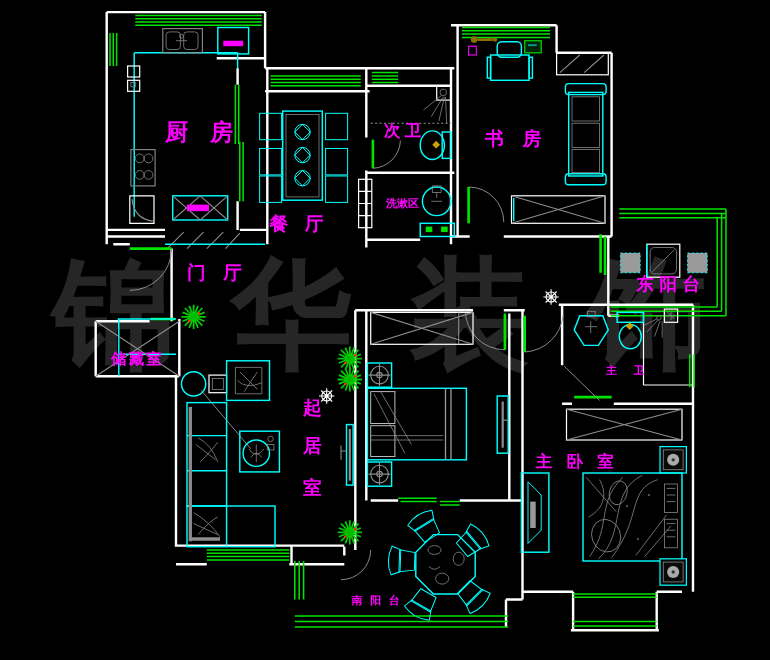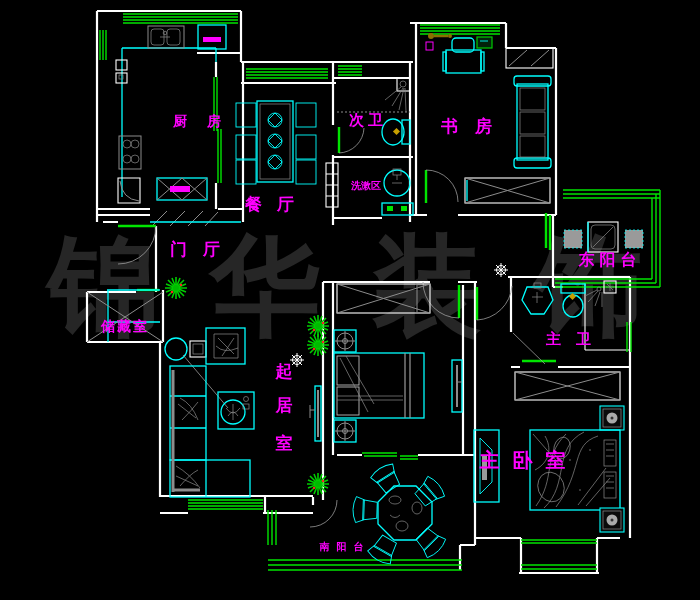--- a/index.html
+++ b/index.html
@@ -395,25 +395,25 @@
       <ellipse cx="402" cy="526" rx="6" ry="5" class="graythin"></ellipse>
       <path class="graythin" d="M390,515 q5,5 10,0"></path>
       <use href="#chairS" transform="translate(388,481) rotate(-32)"></use>
       <use href="#chairS" transform="translate(427,494) rotate(50)"></use>
       <use href="#chairS" transform="translate(428,540) rotate(135)"></use>
       <use href="#chairS" transform="translate(385,547) rotate(210)"></use>
       <use href="#chairS" transform="translate(368,510) rotate(272)"></use>
     </g>
   </svg>
 
-  <div class="roomlabel" style="left:207px;top:121px;font-size:14px;letter-spacing:20px;">厨房</div>
+  <div class="roomlabel" style="left:191px;top:121px;font-size:21px;letter-spacing:20px;">厨房</div>
   <div class="roomlabel" style="left:277px;top:204px;font-size:17px;letter-spacing:15px;">餐厅</div>
   <div class="roomlabel" style="left:368px;top:119px;font-size:15px;letter-spacing:4px;">次卫</div>
   <div class="roomlabel" style="left:366px;top:186px;font-size:10px;">洗漱区</div>
   <div class="roomlabel" style="left:475px;top:126px;font-size:17px;letter-spacing:17px;">书房</div>
   <div class="roomlabel" style="left:203px;top:250px;font-size:17px;letter-spacing:16px;font-family:Liberation Mono, monospace;">门厅</div>
   <div class="roomlabel" style="left:610px;top:260px;font-size:16px;letter-spacing:5px;text-align:right;">东阳台</div>
   <div class="roomlabel" style="left:125px;top:326px;font-size:14px;letter-spacing:2px;">储藏室</div>
   <div class="roomlabel vert" style="left:284px;top:348px;font-size:17px;letter-spacing:36px;">起居室</div>
-  <div class="roomlabel" style="left:576px;top:338px;font-size:15px;letter-spacing:15px;">主卫</div>
-  <div class="roomlabel" style="left:529px;top:420px;font-size:20px;letter-spacing:13px;margin-top:40px;">主卧室</div>
+  <div class="roomlabel" style="left:576px;top:338px;font-size:10px;letter-spacing:15px;">主卫</div>
+  <div class="roomlabel" style="left:529px;top:420px;font-size:15px;letter-spacing:13px;">主卧室</div>
   <div class="roomlabel" style="left:345px;top:547px;font-size:10px;letter-spacing:7px;">南阳台</div>
 </div>
 
 </body></html>

